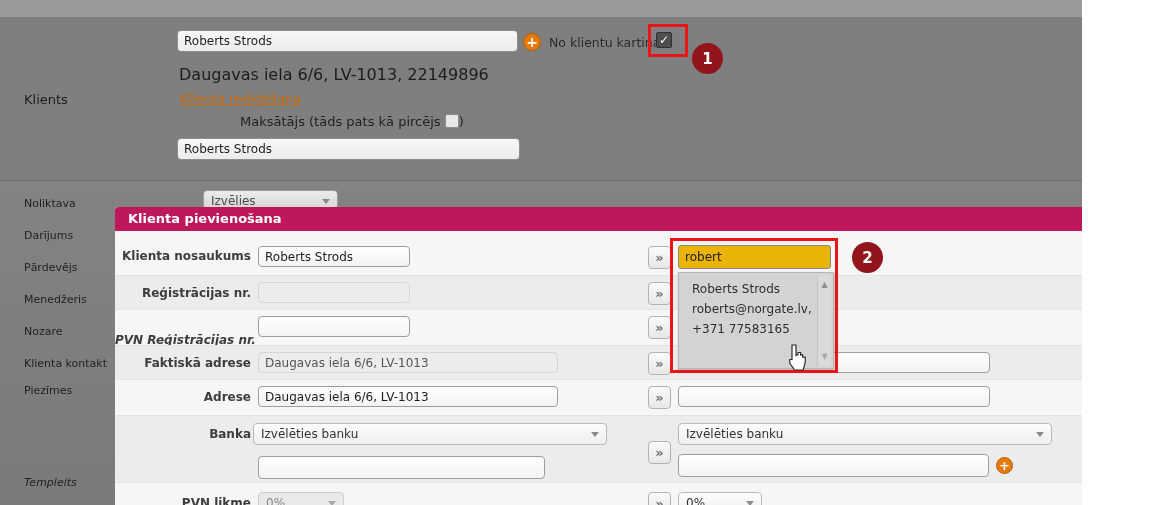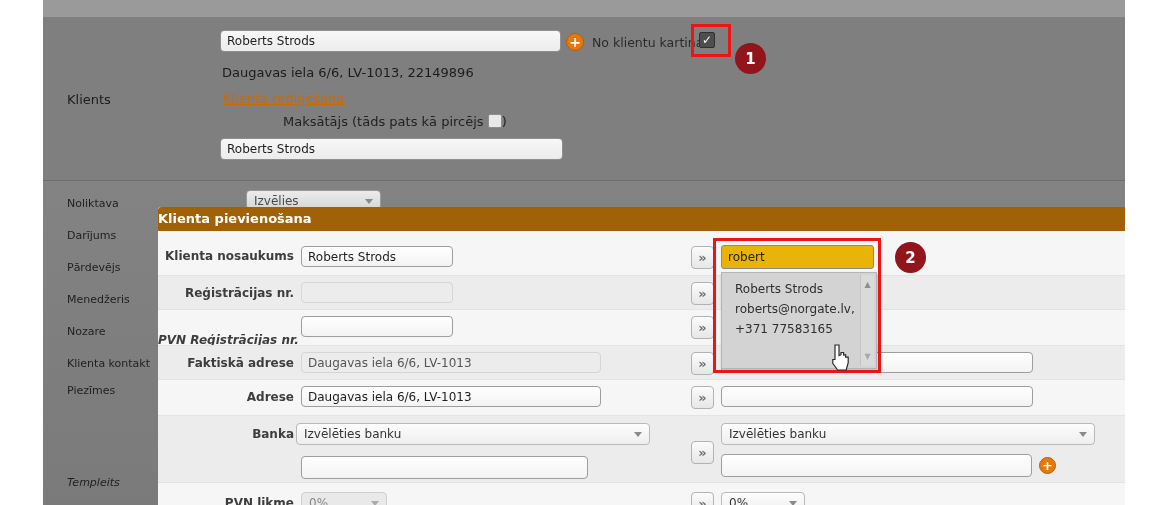--- a/index.html
+++ b/index.html
@@ -1,17 +1,17 @@
 <!DOCTYPE html>
 <html><head>
 <meta charset="utf-8">
 <style>
   html,body{margin:0;padding:0;}
   .screen{position:relative;width:1082px;height:505px;overflow:hidden;
-          background:#7f7f7f;font-family:"DejaVu Sans","Liberation Sans",sans-serif;margin-left:43px;}
+          background:#7f7f7f;font-family:"DejaVu Sans","Liberation Sans",sans-serif;}
   .topbar{position:absolute;top:0;left:0;right:0;height:17px;background:#9a9a9a;}
   .lowerband{position:absolute;top:181px;left:0;right:0;bottom:0;
              background:linear-gradient(#838383,#7a7a7a);}
   .divider{position:absolute;top:180px;left:0;right:0;height:1px;background:#6f6f6f;}
 
   
   .inp{position:absolute;border:1px solid #9d9d9d;border-radius:4px;
        background:linear-gradient(#ffffff,#f3f3f3);font:12px "DejaVu Sans",sans-serif;
        color:#1d1d1d;padding:0 6px;box-sizing:border-box;height:21px;outline:none;}
   .inp.gray{border-color:#8f8f8f;background:linear-gradient(#f7f7f7,#ececec);}
@@ -40,22 +40,22 @@
        justify-content:center;z-index:30;}
   .redbox{position:absolute;border:3px solid #ec1414;box-sizing:border-box;z-index:25;
        background:transparent;pointer-events:none;}
   .pluscirc{position:absolute;width:18px;height:18px;border-radius:50%;background:#e5790e;
        border:1px solid #b85f05;color:#fff;font-size:14px;font-weight:bold;line-height:17px;
        text-align:center;box-sizing:border-box;}
 
   
   .modal{position:absolute;left:115px;top:207px;width:1001px;height:298px;
        background:#f6f6f6;z-index:5;overflow:hidden;border-radius:3px 3px 0 0;}
-  .modal-header{position:relative;height:24px;background:#a16207;color:#fff;
-       font-size:13px;font-weight:bold;line-height:24px;padding-left:0;
+  .modal-header{position:relative;height:24px;background:#be185d;color:#fff;
+       font-size:13px;font-weight:bold;line-height:24px;padding-left:13px;
        border-radius:3px 3px 0 0;}
   .modal-close{position:absolute;right:11px;top:0;color:#ececec;font-size:13px;
        font-weight:bold;line-height:24px;cursor:pointer;}
   .mrow{position:relative;width:100%;}
   .mrow.alt{background:#ececec;border-top:1px solid #e3e3e3;border-bottom:1px solid #e3e3e3;
        box-sizing:border-box;}
 
   
   .autodrop{position:absolute;left:563px;top:65px;width:156px;height:97px;background:#d3d3d3;
        border:1px solid #b5b5b5;box-sizing:border-box;z-index:20;
@@ -87,21 +87,21 @@
   <div class="lowerband"></div>
   <div class="divider"></div>
 
   <input class="inp gray" style="left: 177px; top: 30px; width: 341px; height: 22px;" value="Roberts Strods">
   <div class="pluscirc" style="left:523px;top:33px;">+</div>
   <span style="position:absolute;left:549px;top:35px;font-size:12.5px;color:#2b2b2b;">No klientu kartiņas</span>
   <div class="checkbox-dark" style="left:656px;top:32px;">✓</div>
   <div class="redbox" style="left:648px;top:24px;width:40px;height:33px;"></div>
   <div class="anncircle" style="left:692px;top:43px;">1</div>
 
-  <span style="position:absolute;left:179px;top:65px;font-size:13px;color:#1c1c1c;">Daugavas iela 6/6, LV-1013, 22149896</span>
+  <span style="position:absolute;left:179px;top:65px;font-size:16px;color:#1c1c1c;">Daugavas iela 6/6, LV-1013, 22149896</span>
 
   <span style="position:absolute;left:24px;top:92px;font-size:13px;color:#1c1c1c;">Klients</span>
   <a class="toplink" style="left:180px;top:91px;">Klienta rediģēšana</a>
 
   <span style="position:absolute;left:240px;top:114px;font-size:13px;color:#222;">
     <span>Maksātājs (tāds pats kā pircējs</span>
     <span class="checkbox-light"></span><span>)</span>
   </span>
 
   <input class="inp gray" style="left: 177px; top: 138px; width: 343px; height: 22px;" value="Roberts Strods">

